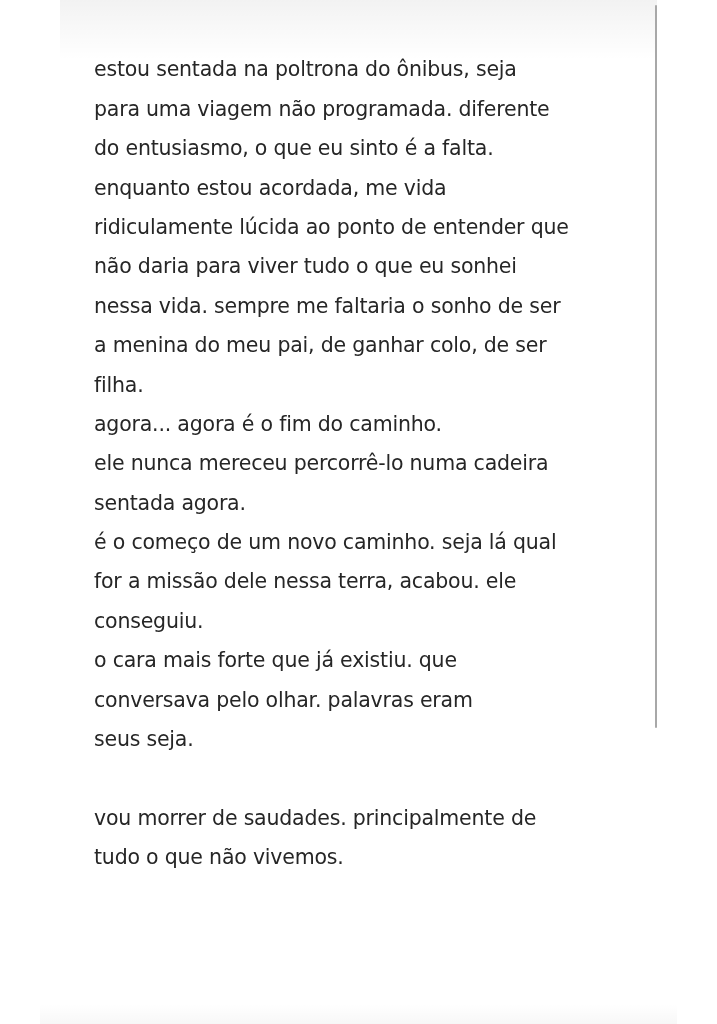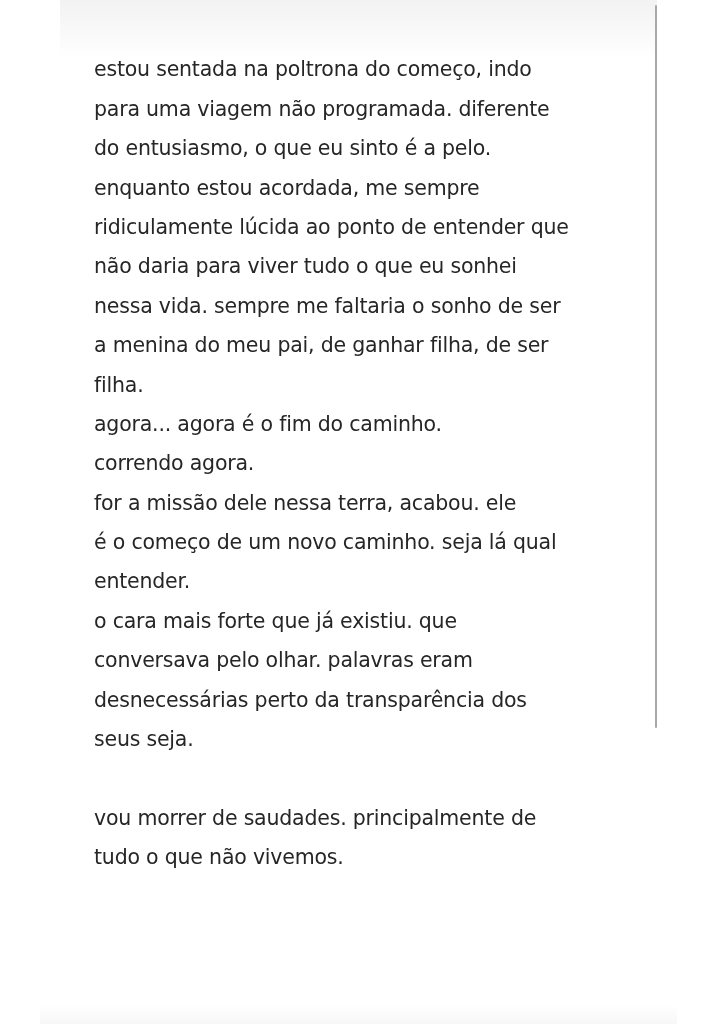--- a/index.html
+++ b/index.html
@@ -61,37 +61,37 @@
       border-radius: 1px;
     }
   </style>
 </head>
 <body>
 
 <div class="top-shade"></div>
 
 <div class="note">
   <span class="blank"></span>
-  <span class="line">estou sentada na poltrona do começo, indo</span>
+  <span class="line">estou sentada na poltrona do ônibus, seja</span>
   <span class="line">para uma viagem não programada. diferente</span>
-  <span class="line">do entusiasmo, o que eu sinto é a pelo.</span>
-  <span class="line">enquanto estou acordada, me sempre</span>
+  <span class="line">do entusiasmo, o que eu sinto é a falta.</span>
+  <span class="line">enquanto estou acordada, me vida</span>
   <span class="line">ridiculamente lúcida ao ponto de entender que</span>
   <span class="line">não daria para viver tudo o que eu sonhei</span>
   <span class="line">nessa vida. sempre me faltaria o sonho de ser</span>
-  <span class="line">a menina do meu pai, de ganhar filha, de ser</span>
+  <span class="line">a menina do meu pai, de ganhar colo, de ser</span>
   <span class="line">filha.</span>
   <span class="line">agora... agora é o fim do caminho.</span>
-  <span class="line">correndo agora.</span>
+  <span class="line">ele nunca mereceu percorrê-lo numa cadeira</span>
+  <span class="line">sentada agora.</span>
+  <span class="line">é o começo de um novo caminho. seja lá qual</span>
   <span class="line">for a missão dele nessa terra, acabou. ele</span>
-  <span class="line">é o começo de um novo caminho. seja lá qual</span>
-  <span class="line">entender.</span>
+  <span class="line">conseguiu.</span>
   <span class="line">o cara mais forte que já existiu. que</span>
   <span class="line">conversava pelo olhar. palavras eram</span>
-  <span class="line">desnecessárias perto da transparência dos</span>
   <span class="line">seus seja.</span>
   <span class="blank"></span>
   <span class="line">vou morrer de saudades. principalmente de</span>
   <span class="line">tudo o que não vivemos.</span>
 </div>
 
 <div class="scrollbar"></div>
 
 <div class="bottom-shade"></div>
 

